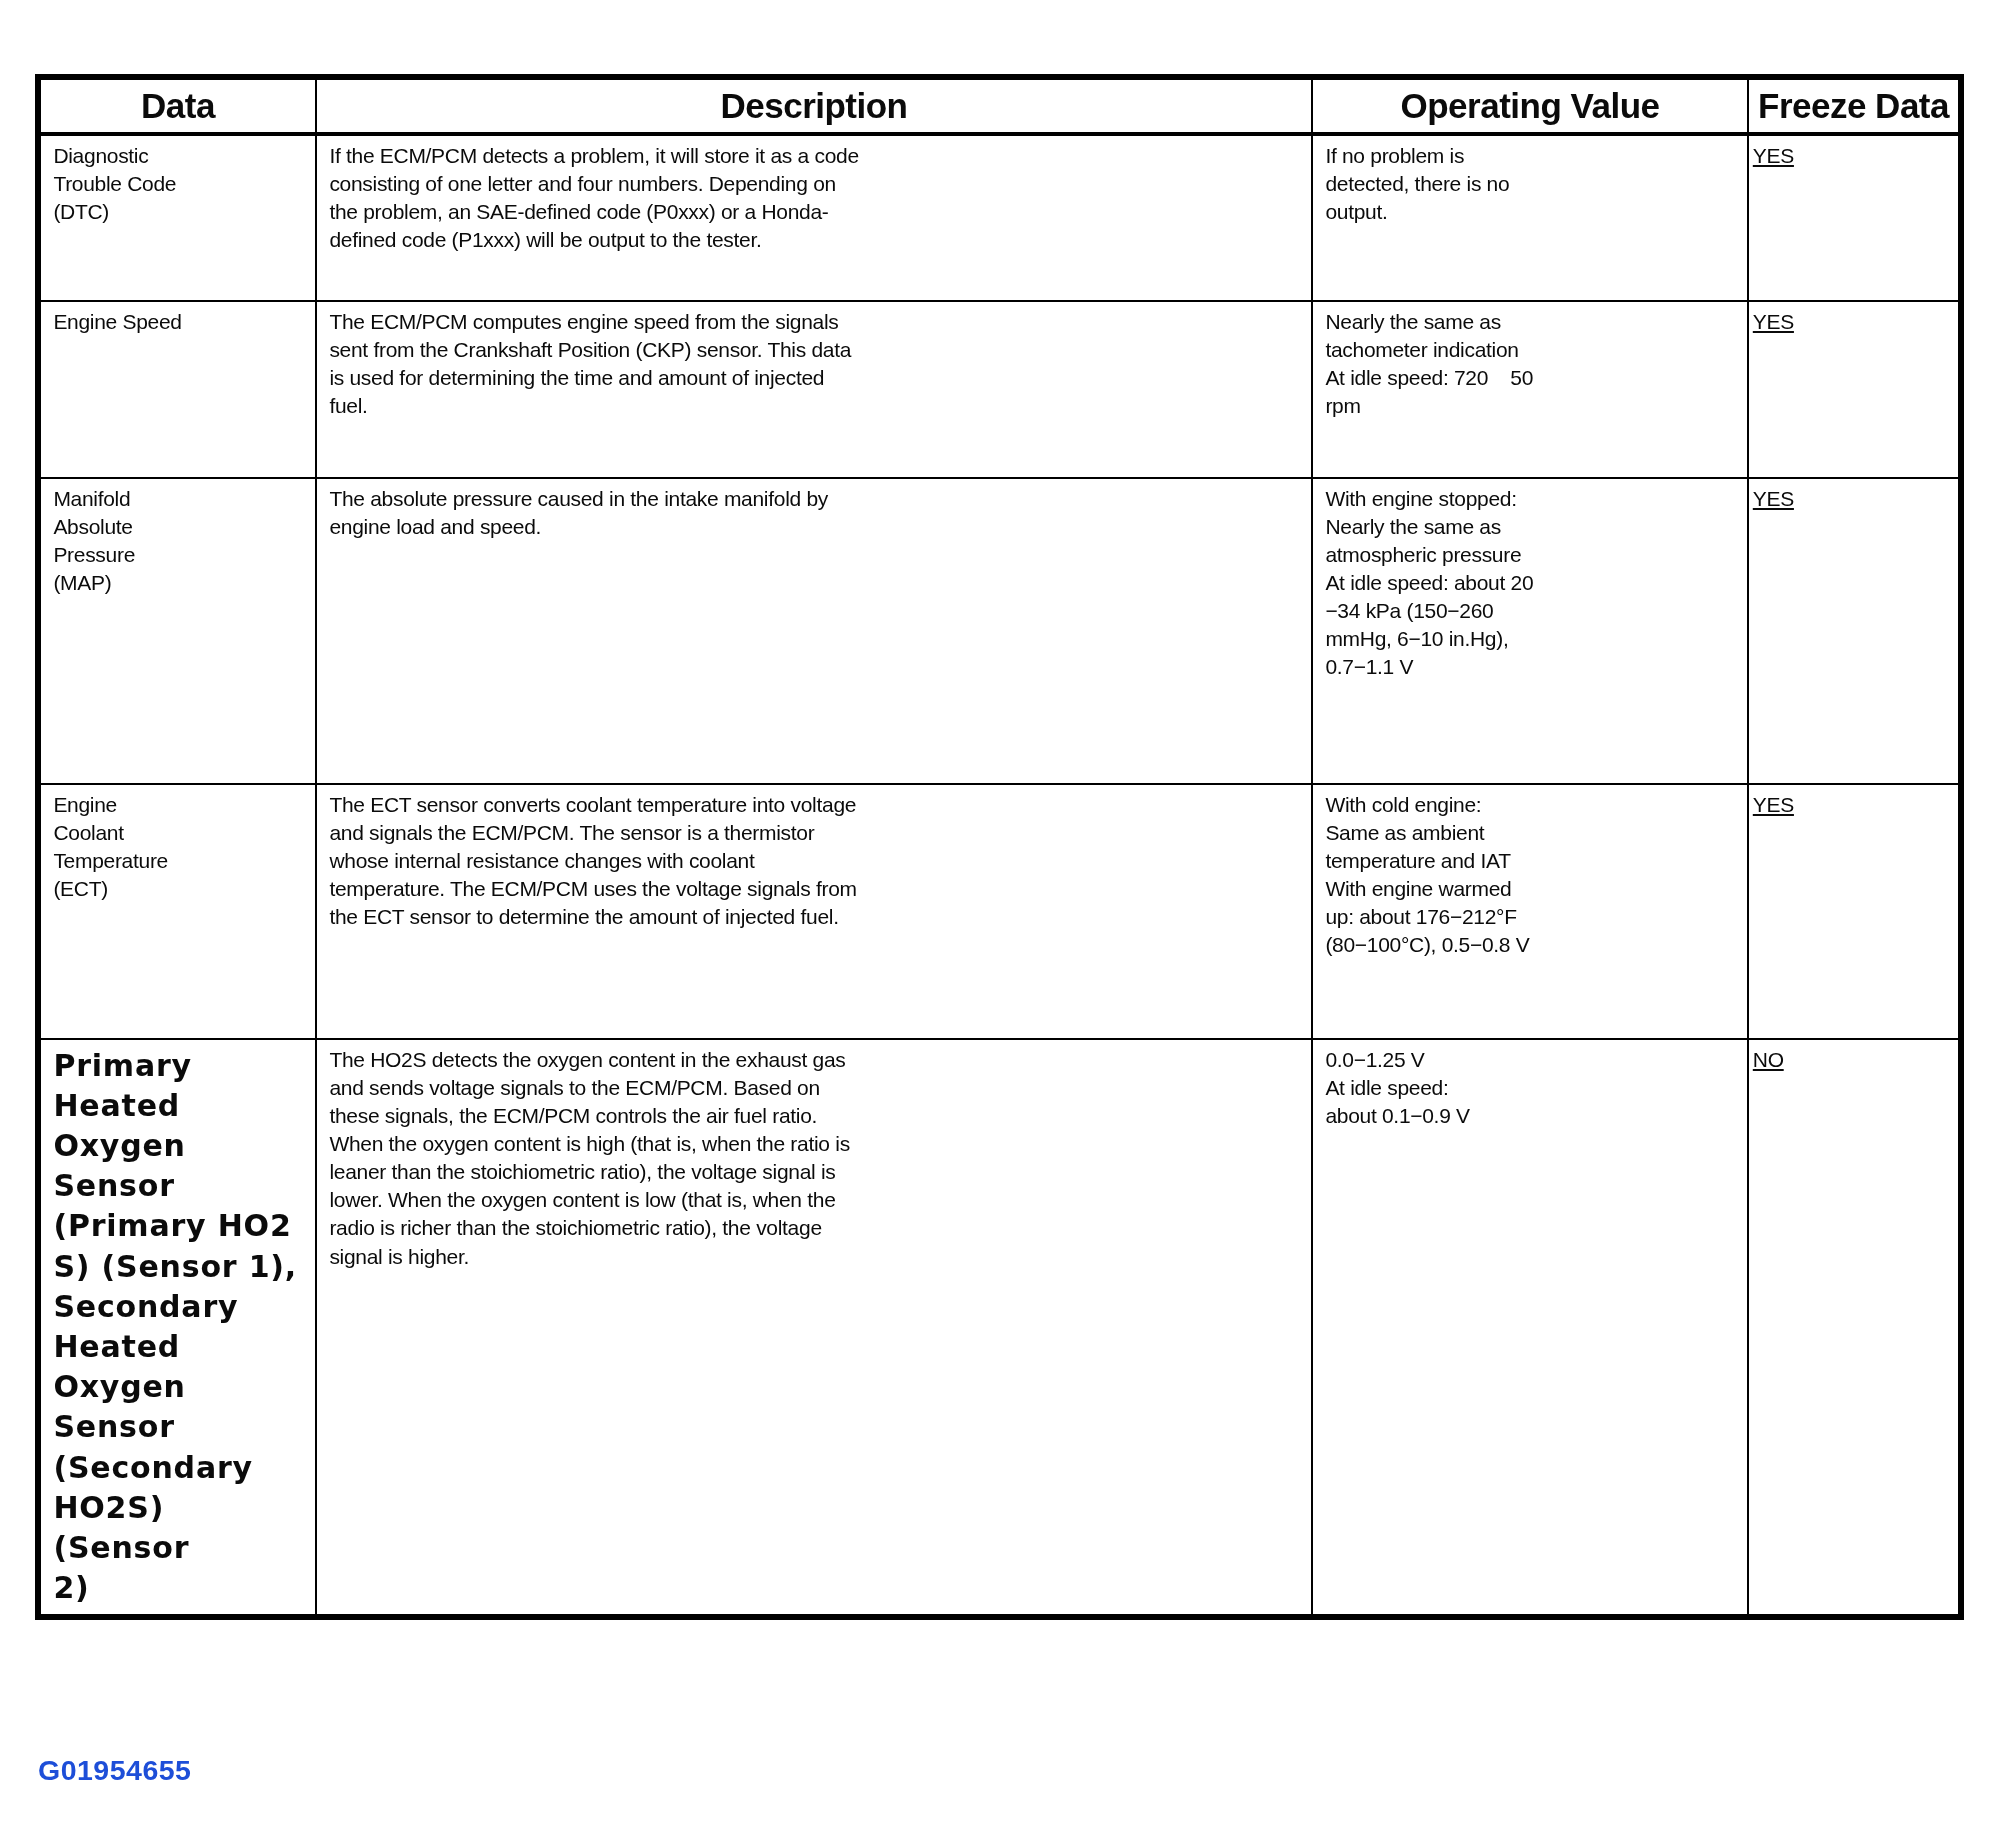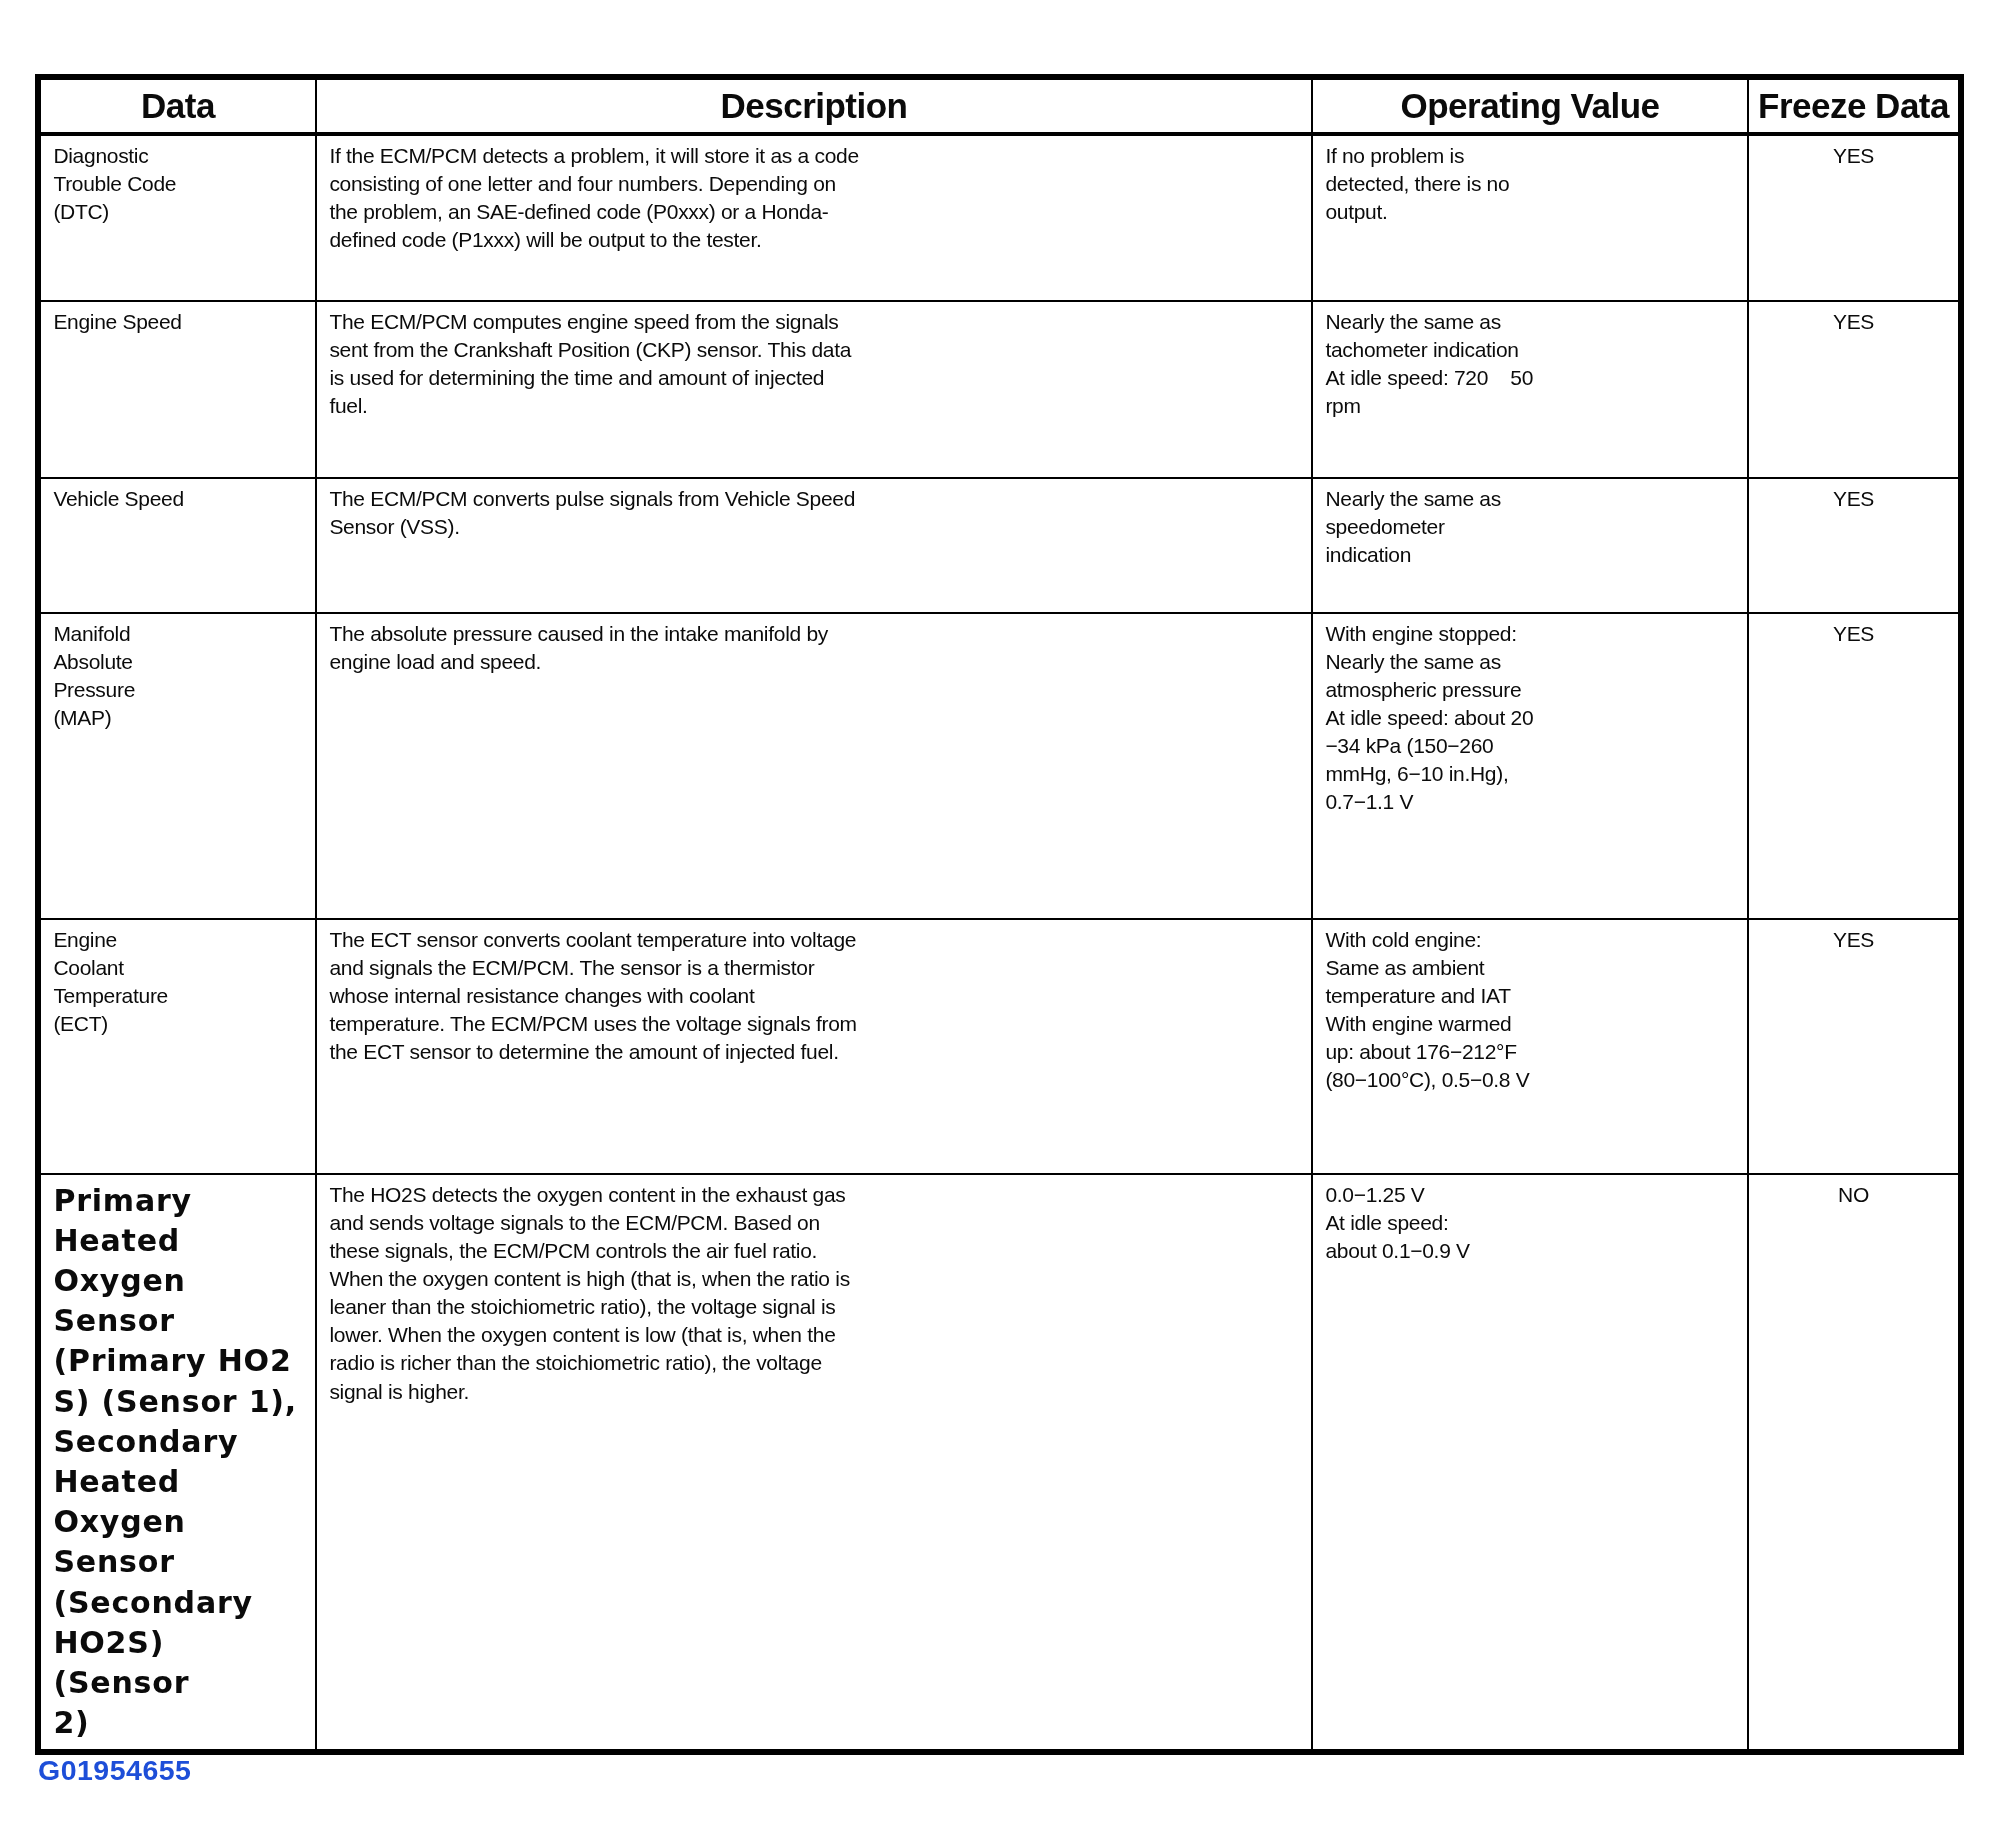--- a/index.html
+++ b/index.html
@@ -45,23 +45,23 @@
     font-weight: bold;
     font-size: 35px;
     text-align: center;
     vertical-align: middle;
     padding: 1.9px 5.7px;
     border-bottom-width: 4.8px;
     letter-spacing: -0.5px;
   }
   td { padding: 5.7px 9.5px 5.7px 12.4px; }
   td.freeze-cell {
-    text-align: center;
     padding-left: 3.8px;
     padding-right: 3.8px;
+    text-decoration: underline;
   }
   td.pre { white-space: pre-line; }
 
   tr.hrow { height: 57px; }
   tr.r1 { height: 167px; }
   tr.r2 { height: 177px; }
   tr.r3 { height: 135px; }
   tr.r4 { height: 306px; }
   tr.r5 { height: 255px; }
   tr.r6 { height: 550px; }
@@ -117,29 +117,20 @@
     <tr class="r2">
       <td class="pre">Engine Speed</td>
       <td class="pre">The ECM/PCM computes engine speed from the signals
 sent from the Crankshaft Position (CKP) sensor. This data
 is used for determining the time and amount of injected
 fuel.</td>
       <td class="pre">Nearly the same as
 tachometer indication
 At idle speed: 720&nbsp;&nbsp;&nbsp;&nbsp;50
 rpm</td>
-      <td class="pre freeze-cell">YES</td>
-    </tr>
-    <tr class="r3">
-      <td class="pre">Vehicle Speed</td>
-      <td class="pre">The ECM/PCM converts pulse signals from Vehicle Speed
-Sensor (VSS).</td>
-      <td class="pre">Nearly the same as
-speedometer
-indication</td>
       <td class="pre freeze-cell">YES</td>
     </tr>
     <tr class="r4">
       <td class="pre">Manifold
 Absolute
 Pressure
 (MAP)</td>
       <td class="pre">The absolute pressure caused in the intake manifold by
 engine load and speed.</td>
       <td class="pre">With engine stopped:

